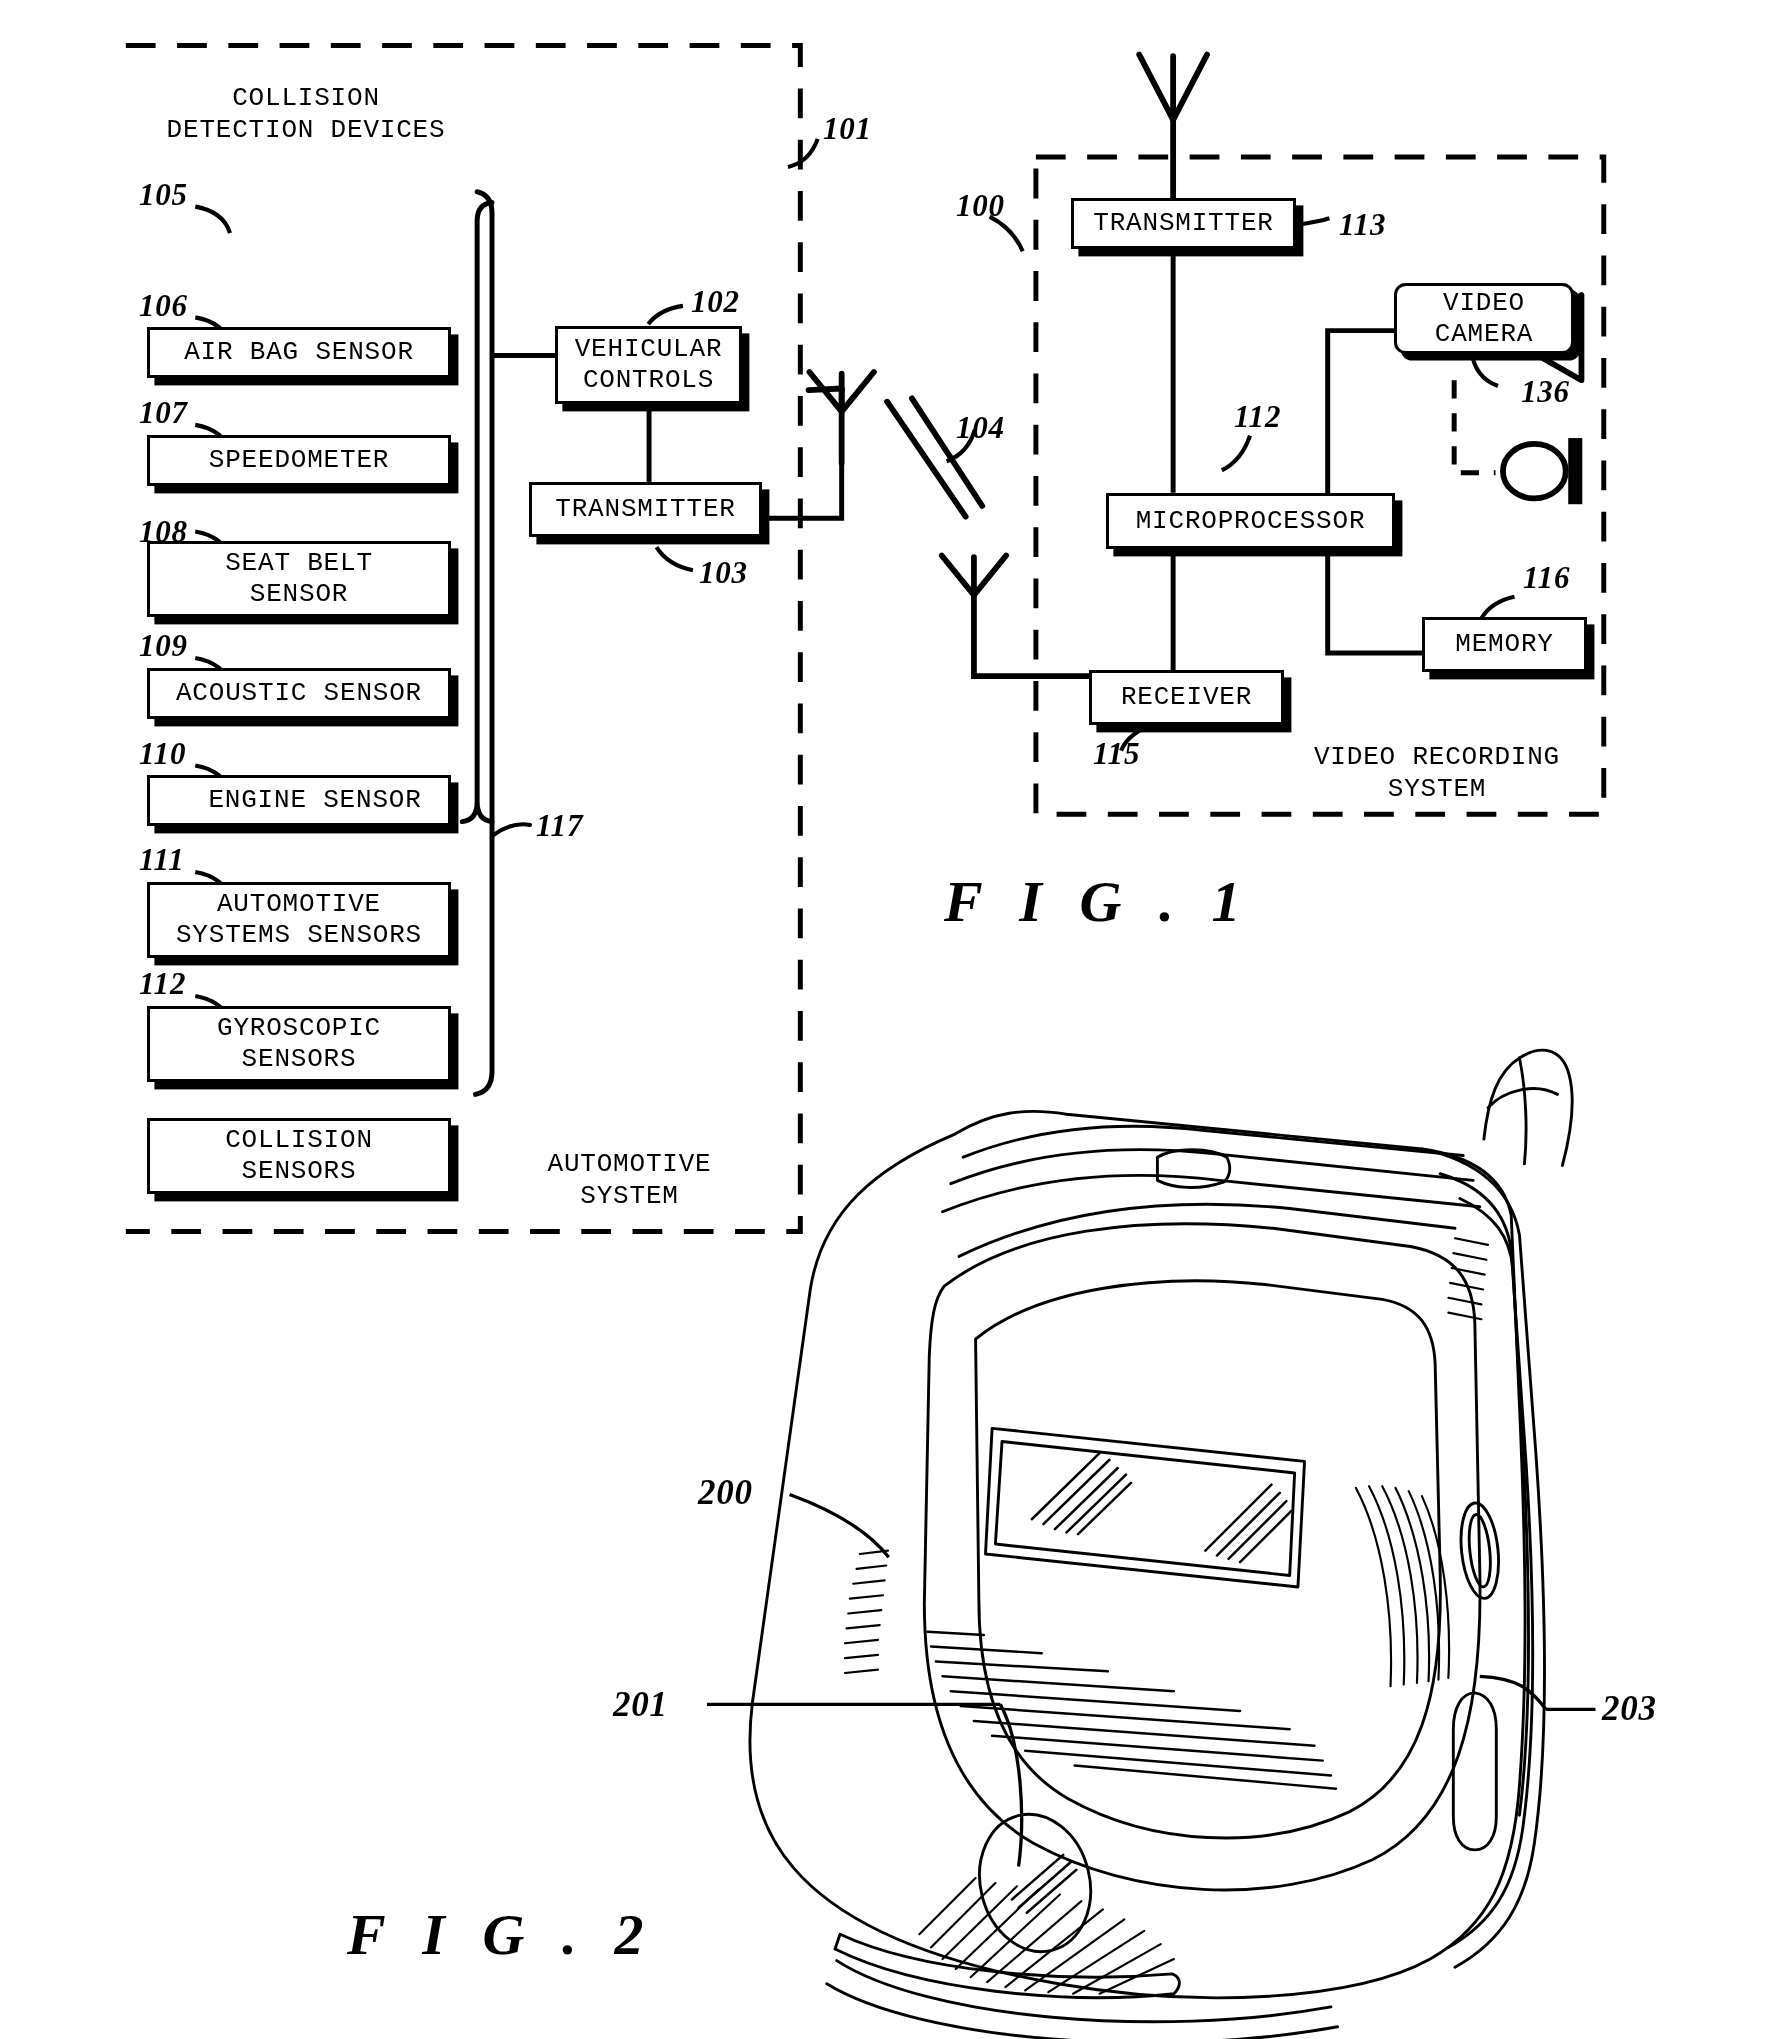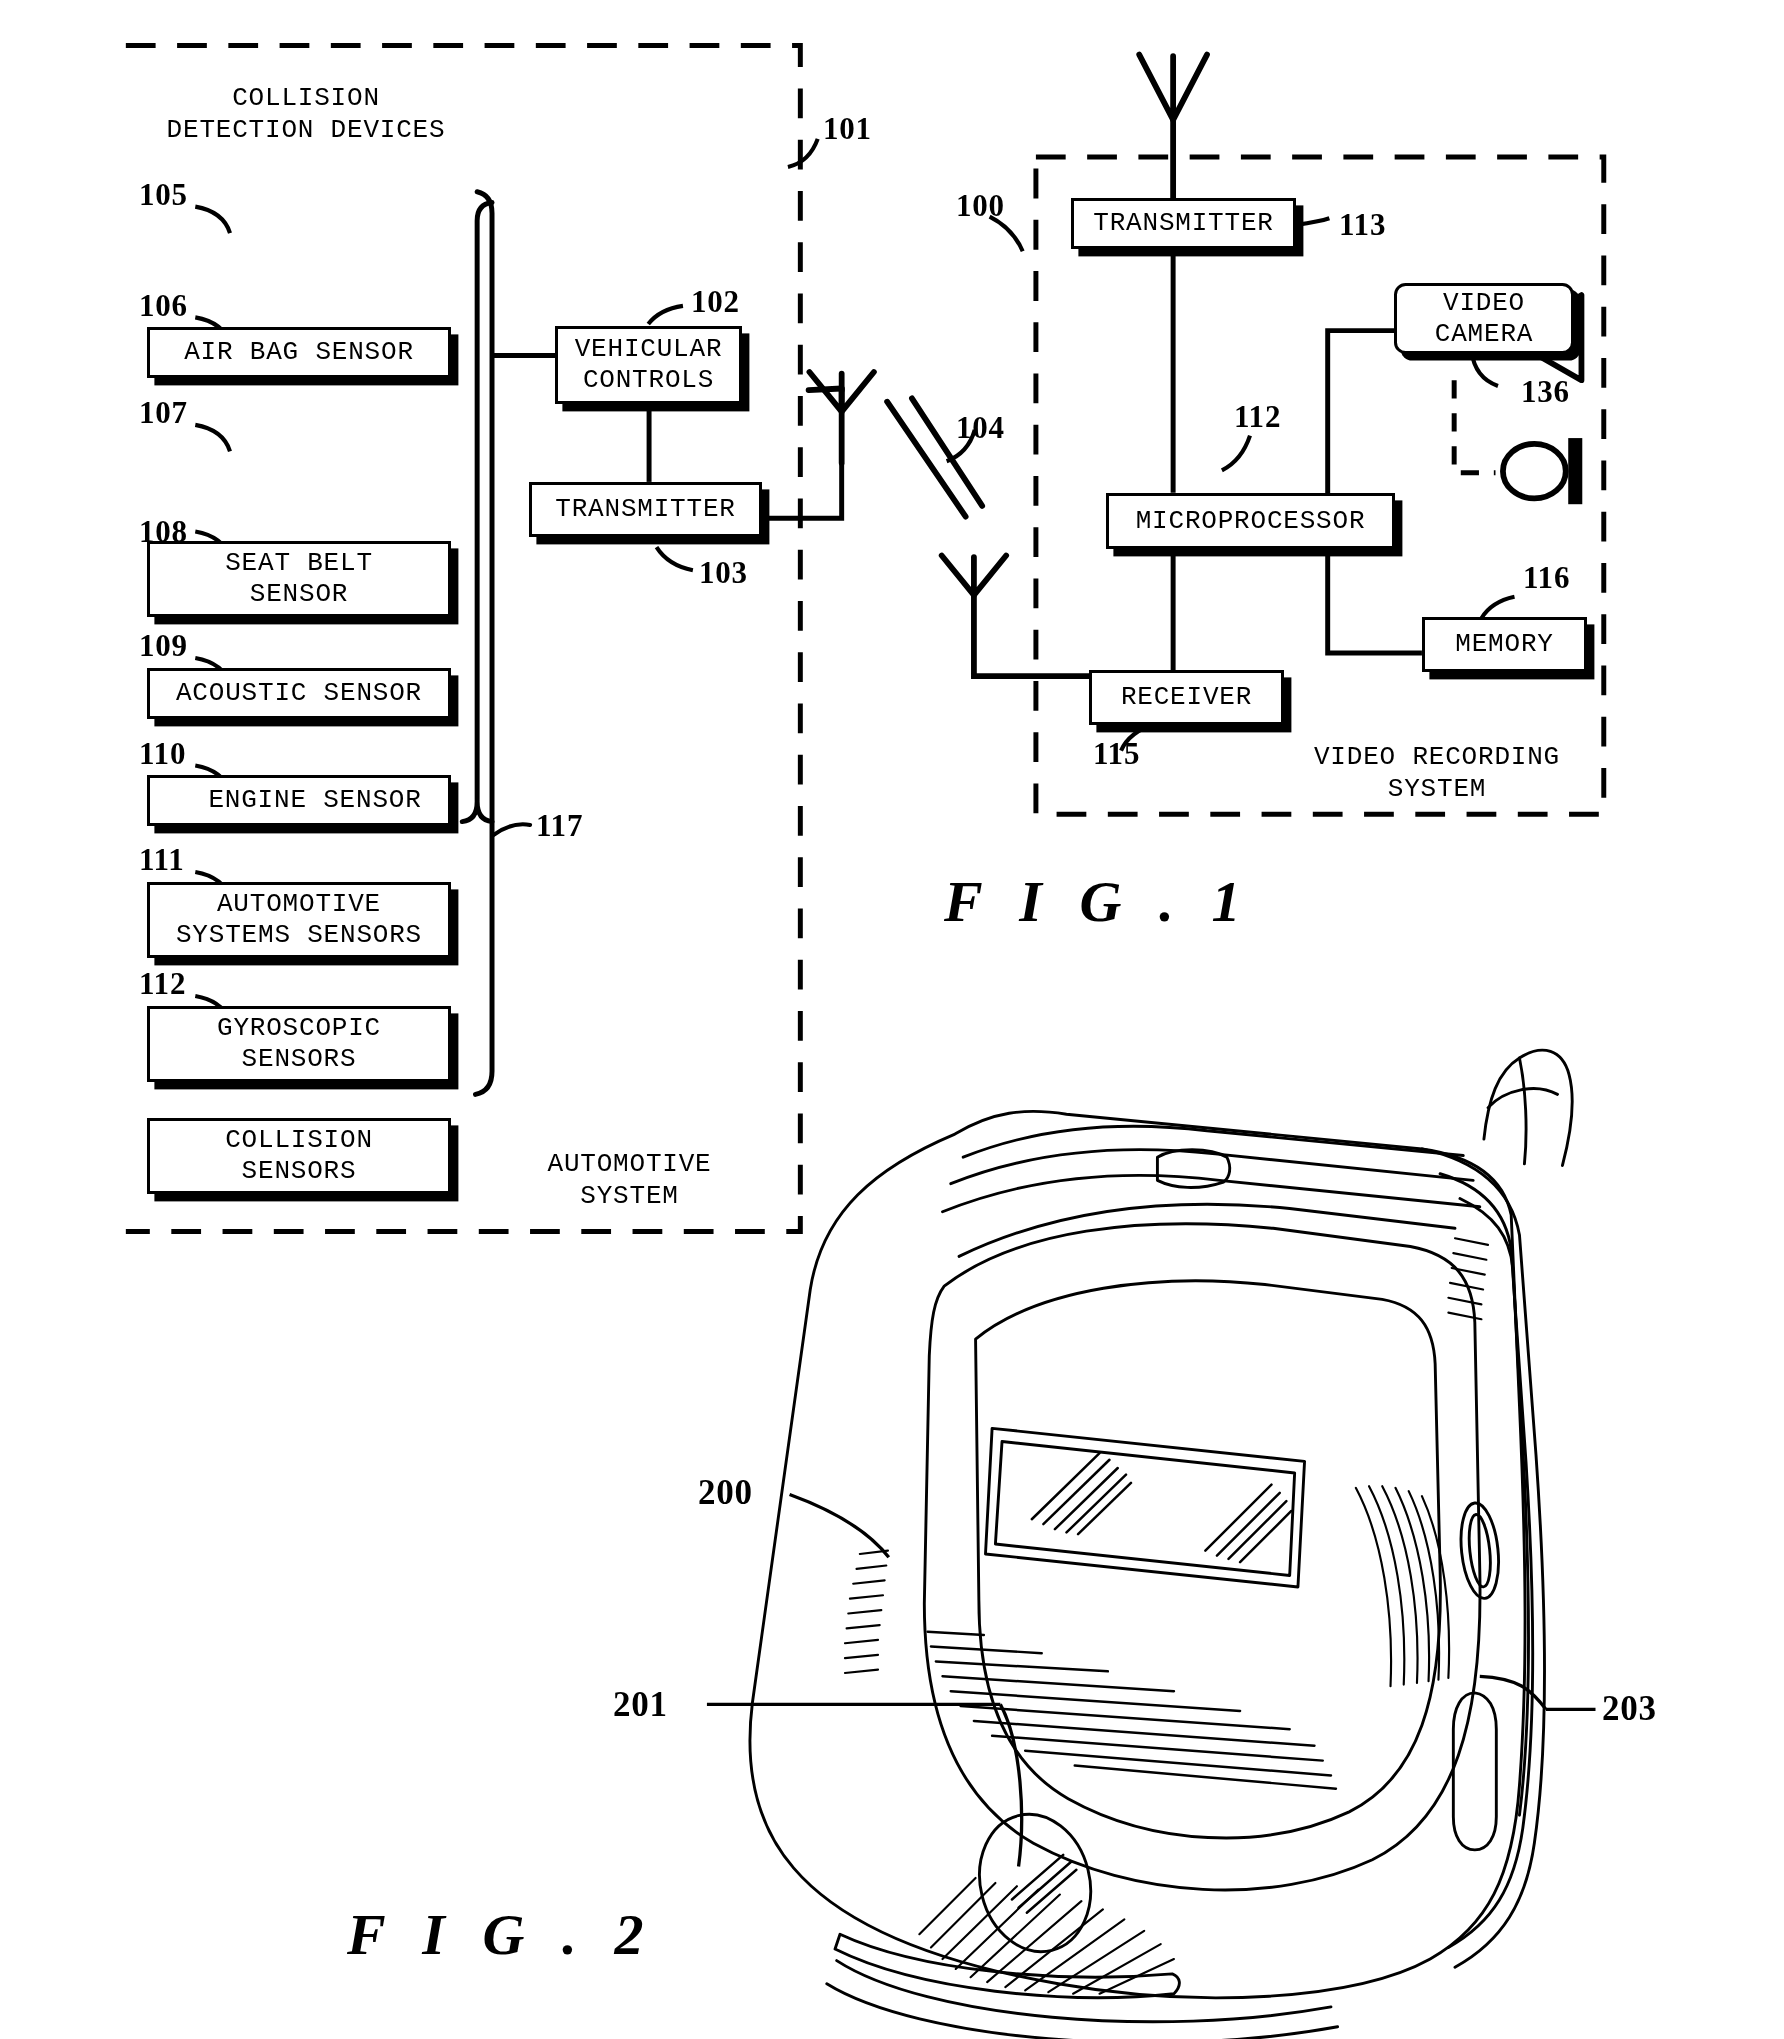--- a/index.html
+++ b/index.html
@@ -43,20 +43,21 @@
     letter-spacing: 0.8px;
     white-space: pre-line;
     z-index: 5;
   }
   .blk.rounded { border-radius: 11.6px; box-shadow: 6.6px 6.6px 0 0 #000; }
 
   
   .ref {
     position: absolute;
     font-family: "Liberation Serif", "DejaVu Serif", serif;
+    font-style: italic;
     font-weight: 700;
     font-size: 31px;
     letter-spacing: 0.8px;
     z-index: 8;
     white-space: nowrap;
   }
   
   .cap {
     position: absolute;
     font-family: "Liberation Mono", "DejaVu Sans Mono", monospace;
@@ -323,20 +324,21 @@
 
   <div class="cap" style="left:149px; top:83px; width:314px;">COLLISION
 DETECTION DEVICES</div>
 
   <div class="ref" style="left:139px; top:177px;">105</div>
 
   <div class="ref" style="left:139px; top:288px;text-align:center;">106</div>
   <div class="blk" style="left:147px; top:327px; width:304px; height:51px;">AIR BAG SENSOR</div>
 
   <div class="ref" style="left:139px; top:395px;">107</div>
+  <div class="blk" style="left:147px; top:435px; width:304px; height:51px;">SPEEDOMETER</div>
 
   <div class="ref" style="left:139px; top:502px;margin-top:12px;">108</div>
   <div class="blk" style="left:147px; top:541px; width:304px; height:76px;">SEAT BELT
 SENSOR</div>
 
   <div class="ref" style="left:139px; top:628px;">109</div>
   <div class="blk" style="left:147px; top:668px; width:304px; height:51px;">ACOUSTIC SENSOR</div>
 
   <div class="ref" style="left:139px; top:736px;">110</div>
   <div class="blk" style="left:147px; top:775px; width:304px; height:51px;padding-left:32px;">ENGINE SENSOR</div>

